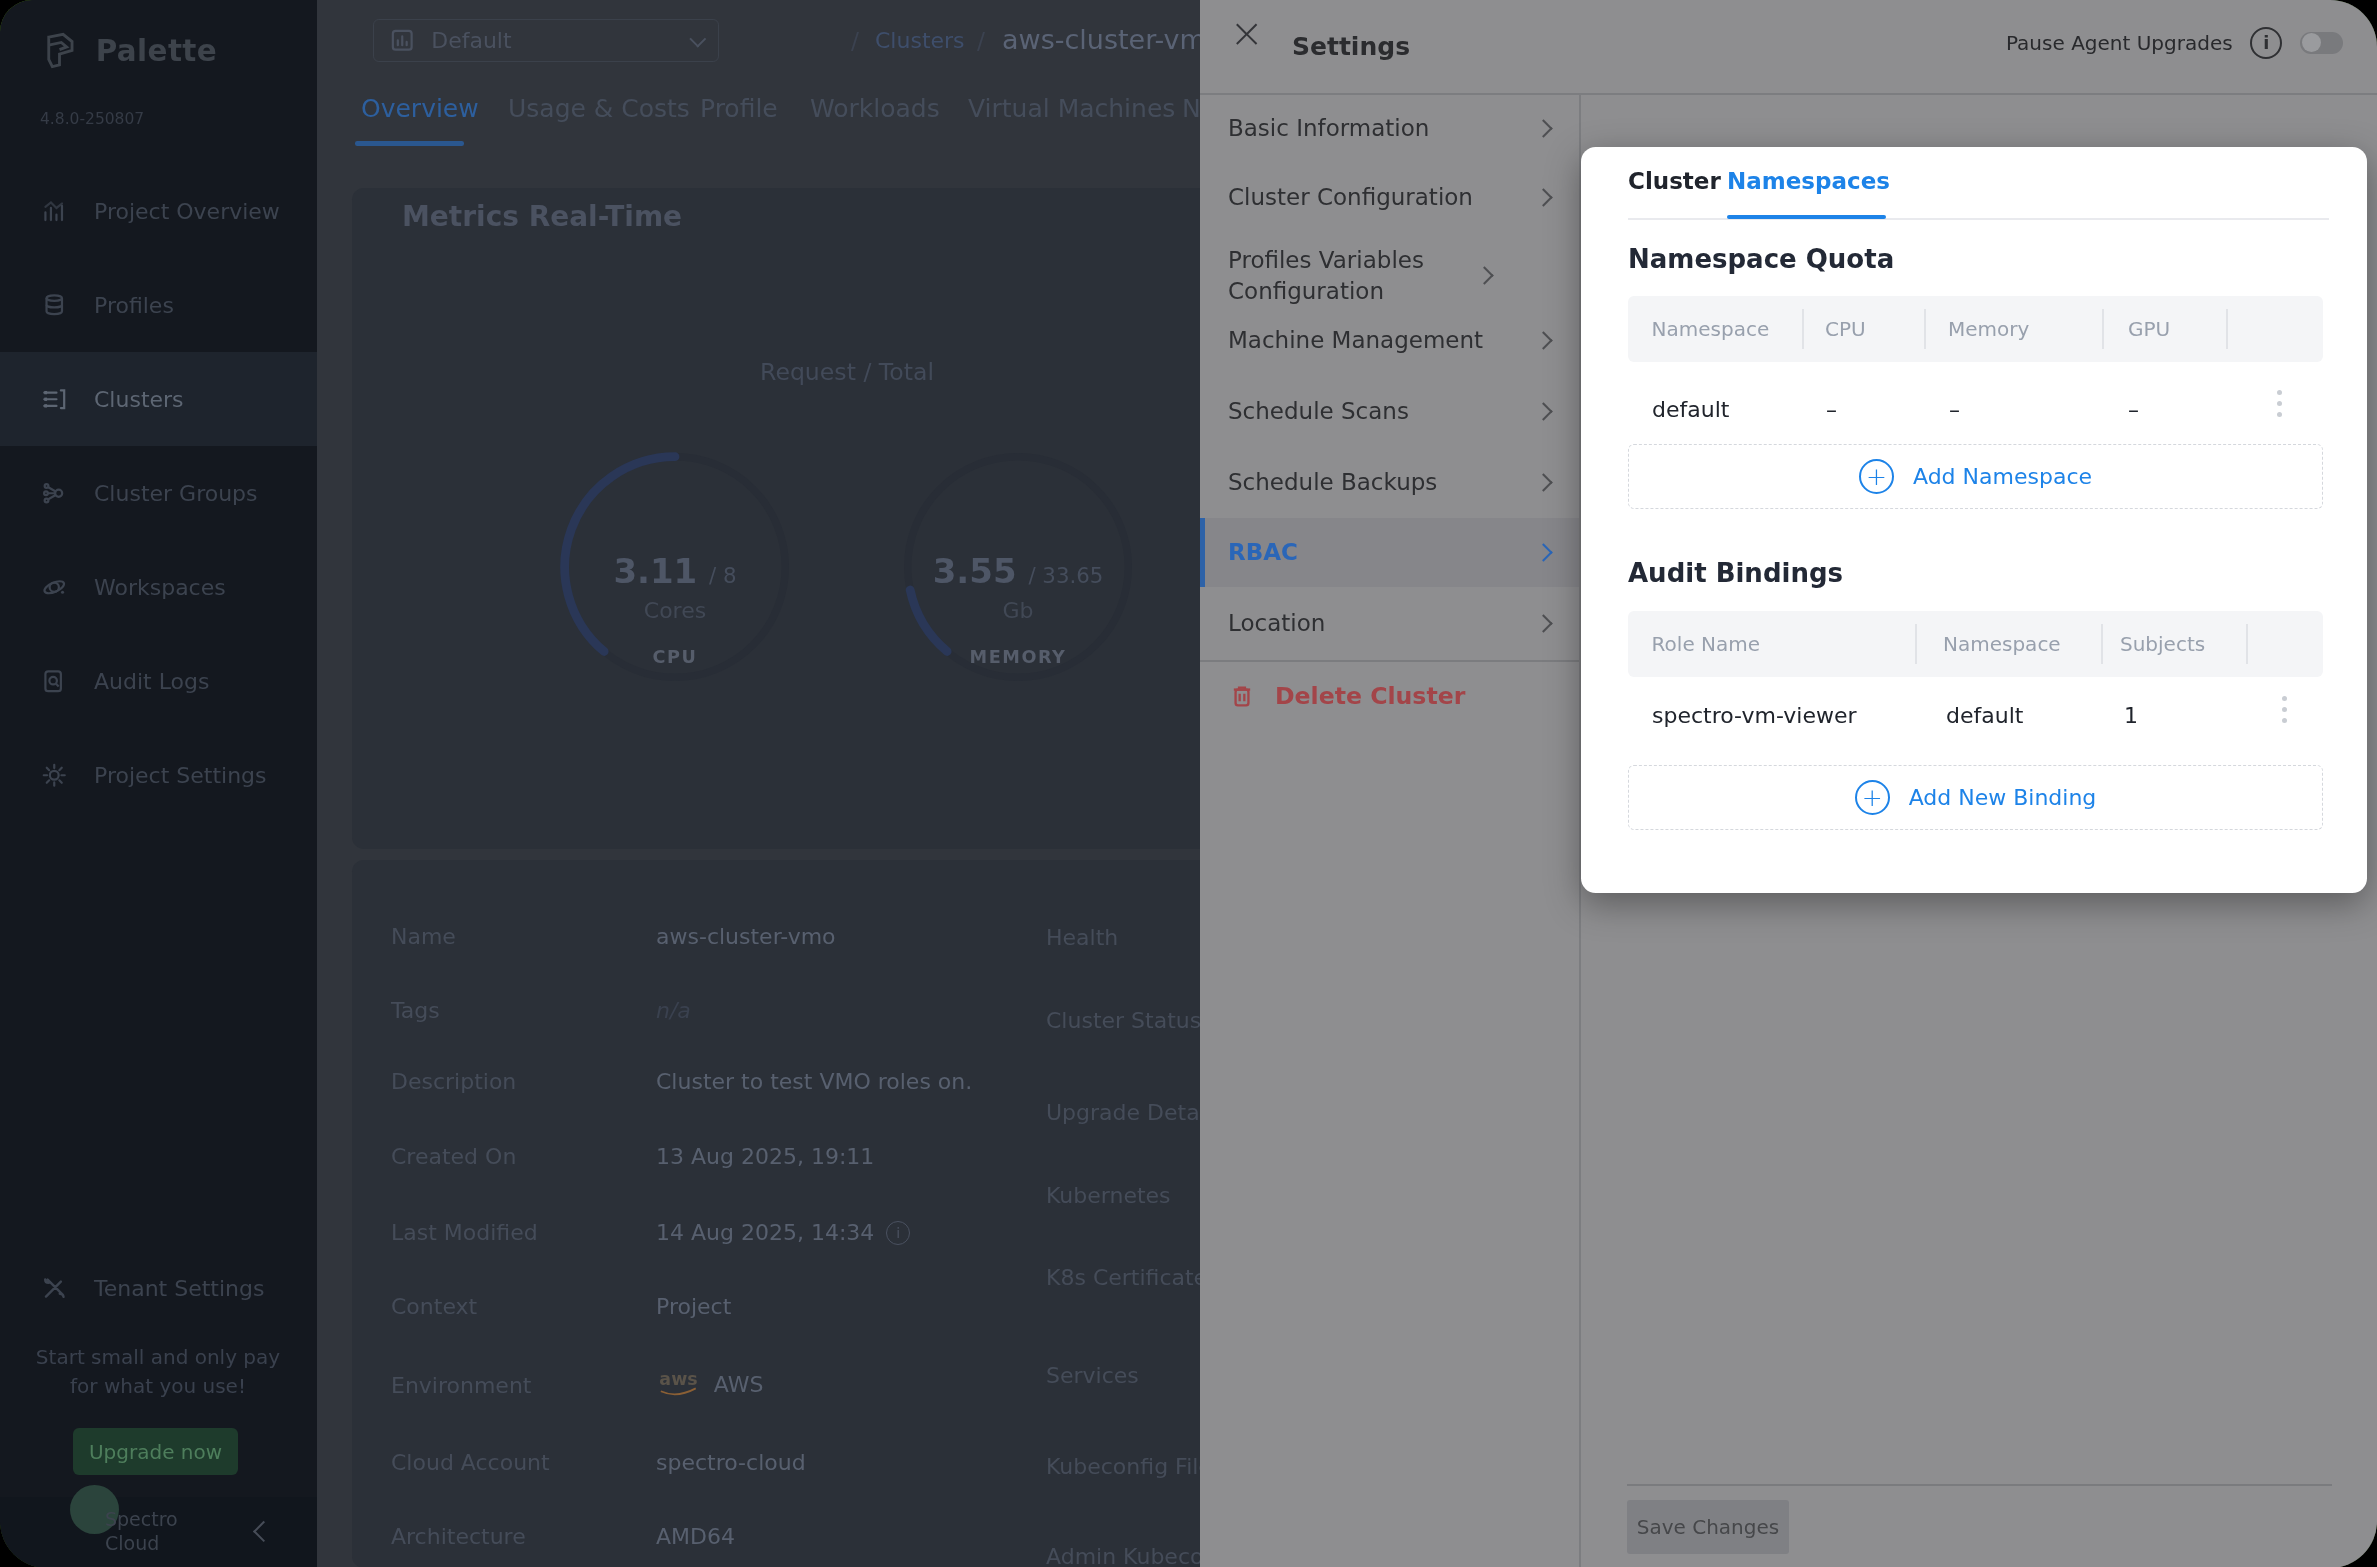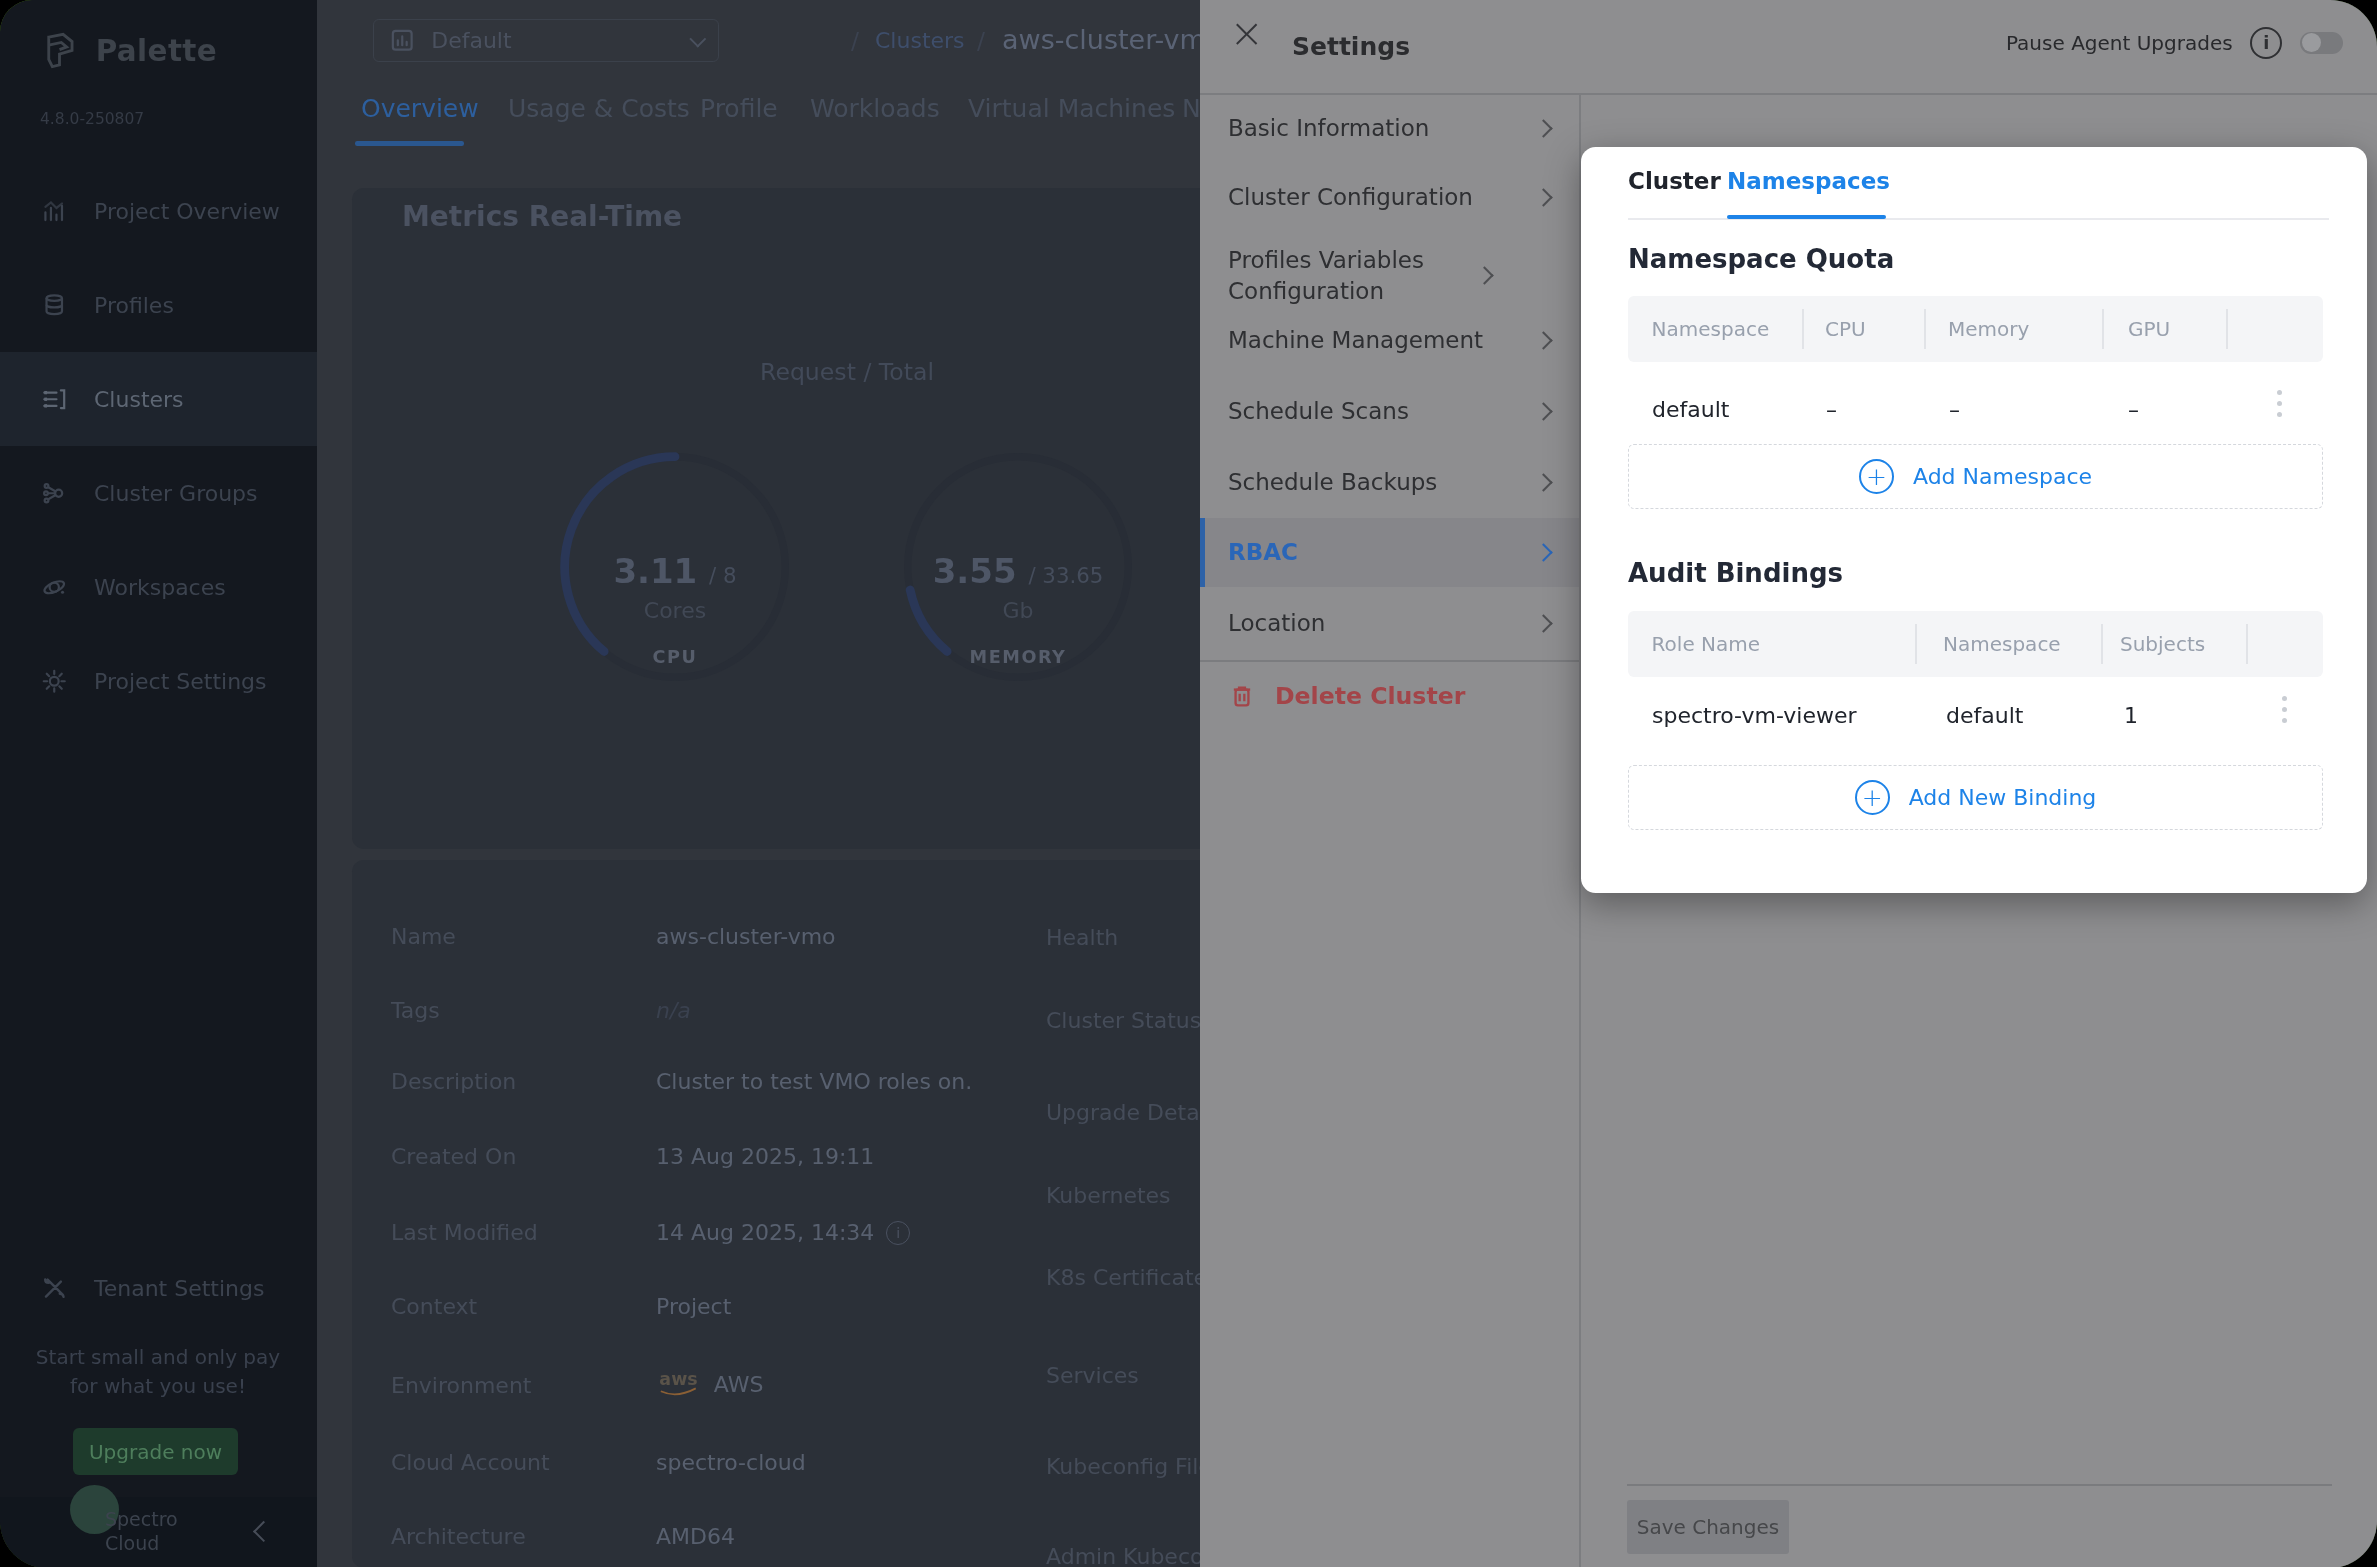--- a/index.html
+++ b/index.html
@@ -159,20 +159,30 @@
       </div>
       <div class="snav-item">
         <span class="ic">
             <svg viewBox="0 0 24 24" width="26.5" height="26.5" fill="none" stroke="currentColor" stroke-width="2">
               <circle cx="12" cy="12" r="4.2"></circle>
               <ellipse cx="12" cy="12" rx="9.5" ry="4.2" transform="rotate(-24 12 12)"></ellipse>
               <circle cx="19.5" cy="16.5" r="1.4" fill="currentColor" stroke="none"></circle>
             </svg>
           </span>
         <span>Workspaces</span>
+      </div>
+      <div class="snav-item">
+        <span class="ic">
+            <svg viewBox="0 0 24 24" width="26.5" height="26.5" fill="none" stroke="currentColor" stroke-width="2">
+              <rect x="4" y="3" width="14" height="18" rx="2.5"></rect>
+              <circle cx="11" cy="11.5" r="3.4"></circle>
+              <path d="M13.4 14 16 16.8"></path>
+            </svg>
+          </span>
+        <span>Audit Logs</span>
       </div>
       <div class="snav-item">
         <span class="ic">
             <svg viewBox="0 0 24 24" width="26.5" height="26.5" fill="none" stroke="currentColor" stroke-width="2" stroke-linecap="round">
               <circle cx="12" cy="12" r="4"></circle>
               <path d="M12 2.5v3M12 18.5v3M2.5 12h3M18.5 12h3M5.2 5.2l2.2 2.2M16.6 16.6l2.2 2.2M18.8 5.2l-2.2 2.2M7.4 16.6l-2.2 2.2"></path>
             </svg>
           </span>
         <span>Project Settings</span>
       </div>

